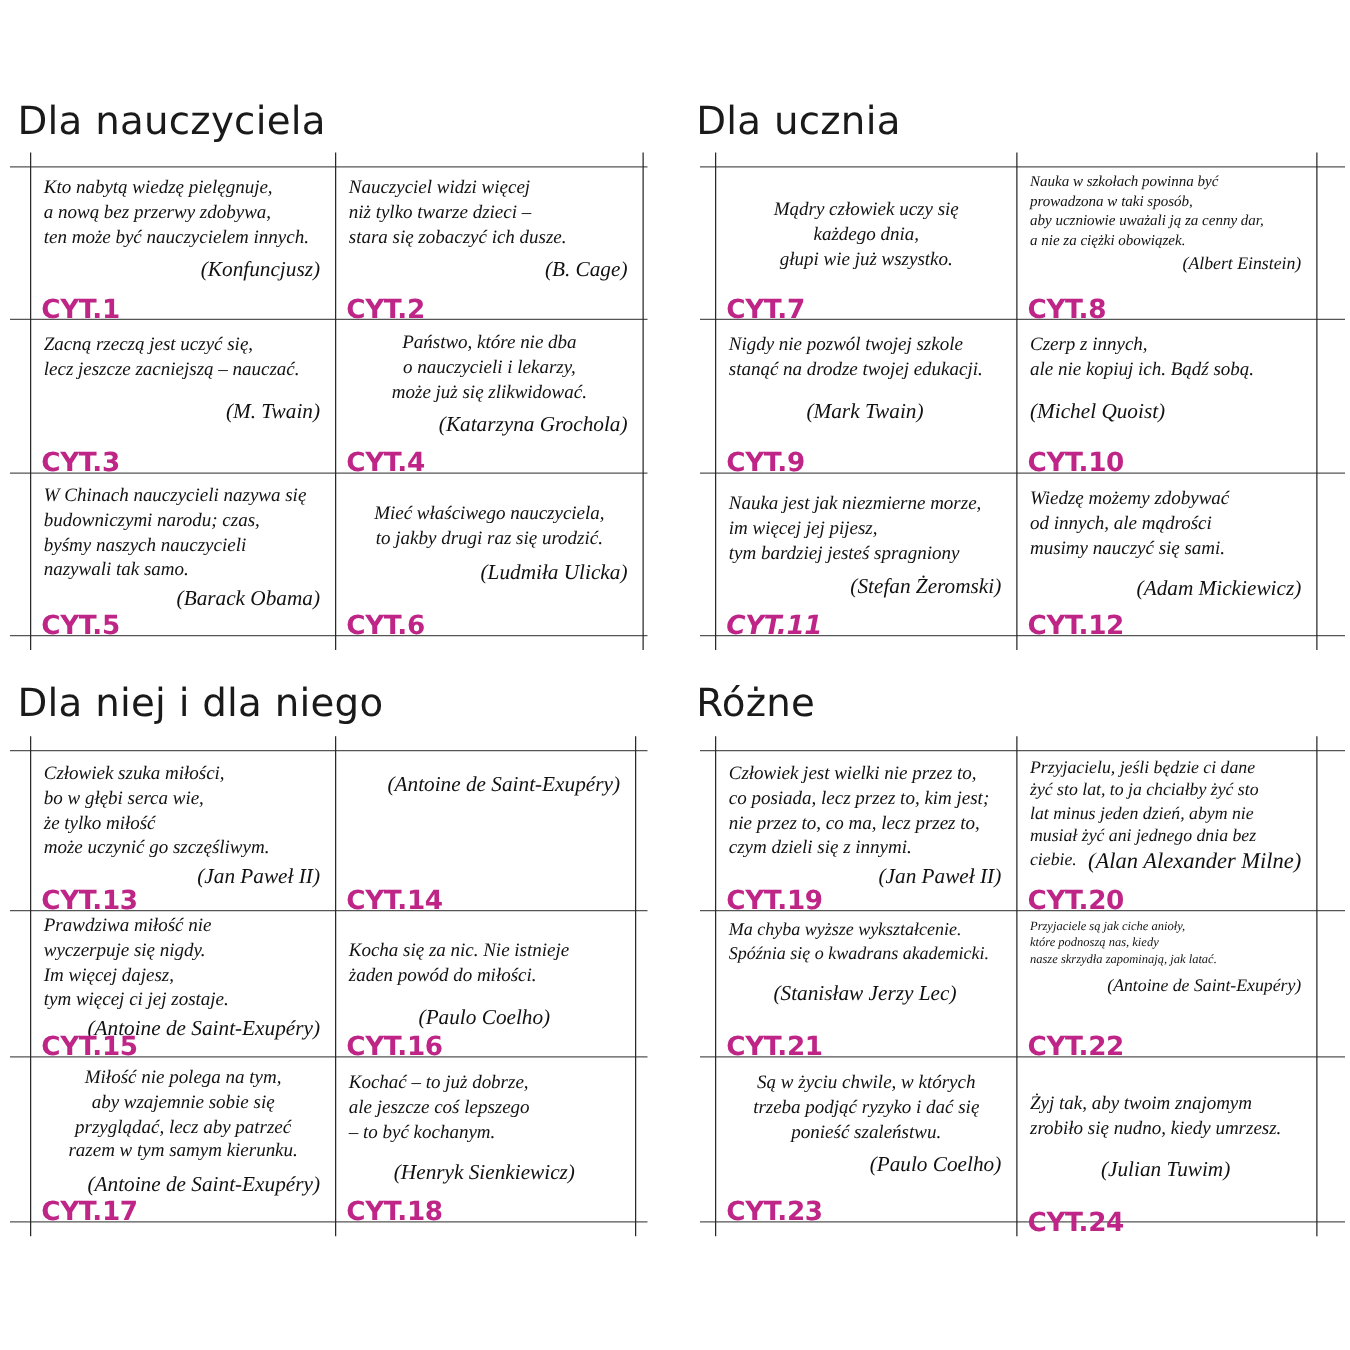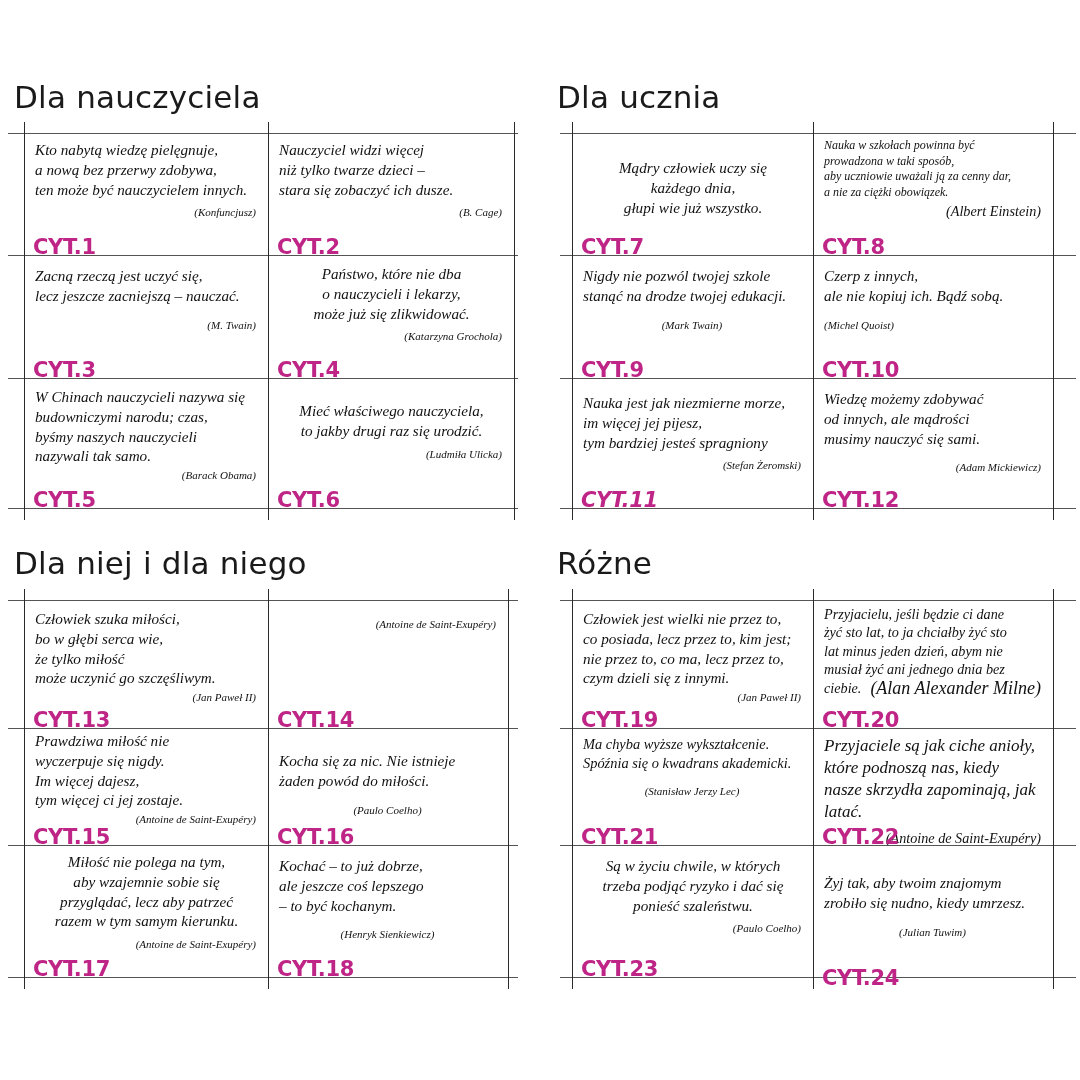--- a/index.html
+++ b/index.html
@@ -58,21 +58,21 @@
     font-style: italic;
     font-size: 15.2px;
     line-height: 1.30;
     color: #111;
     white-space: pre-line;
   }
   .quote.center { text-align: center; }
   .author {
     font-family: "Liberation Serif", serif;
     font-style: italic;
-    font-size: 11px;
+    font-size: 17px;
     line-height: 1.3;
     color: #111;
     text-align: right;
     margin-top: 12px;
     padding-right: 2px;
   }
   .author.near   { margin-top: 6px; }
   .author.tight  { margin-top: 2px; }
   .author.inline { margin-top: -20px; }
   .code {
@@ -294,21 +294,21 @@
     <div class="code" style="color: rgb(190, 37, 134);">CYT.20</div>
   </div>
 
   <div class="cell" style="left:33px; top:144px; width:240px; height:116px; padding-top:6px;">
     <div class="quote" style="font-size:14.4px;">Ma chyba wyższe wykształcenie.
 Spóźnia się o kwadrans akademicki.</div>
     <div class="author" style="text-align:center;">(Stanisław Jerzy Lec)</div>
     <div class="code" style="color: rgb(190, 37, 134);">CYT.21</div>
   </div>
   <div class="cell" style="left:274px; top:144px; width:239px; height:116px; padding-top:6px;">
-    <div class="quote" style="font-size:17px;">Przyjaciele są jak ciche anioły,
+    <div class="quote" style="font-size:10px;">Przyjaciele są jak ciche anioły,
 które podnoszą nas, kiedy
 nasze skrzydła zapominają, jak latać.</div>
     <div class="author near" style="font-size:14.2px;">(Antoine de Saint-Exupéry)</div>
     <div class="code" style="color: rgb(190, 37, 134);">CYT.22</div>
   </div>
 
   <div class="cell" style="left:33px; top:261px; width:240px; height:131px; padding-top:10px;">
     <div class="quote center">Są w życiu chwile, w których
 trzeba podjąć ryzyko i dać się
 ponieść szaleństwu.</div>

